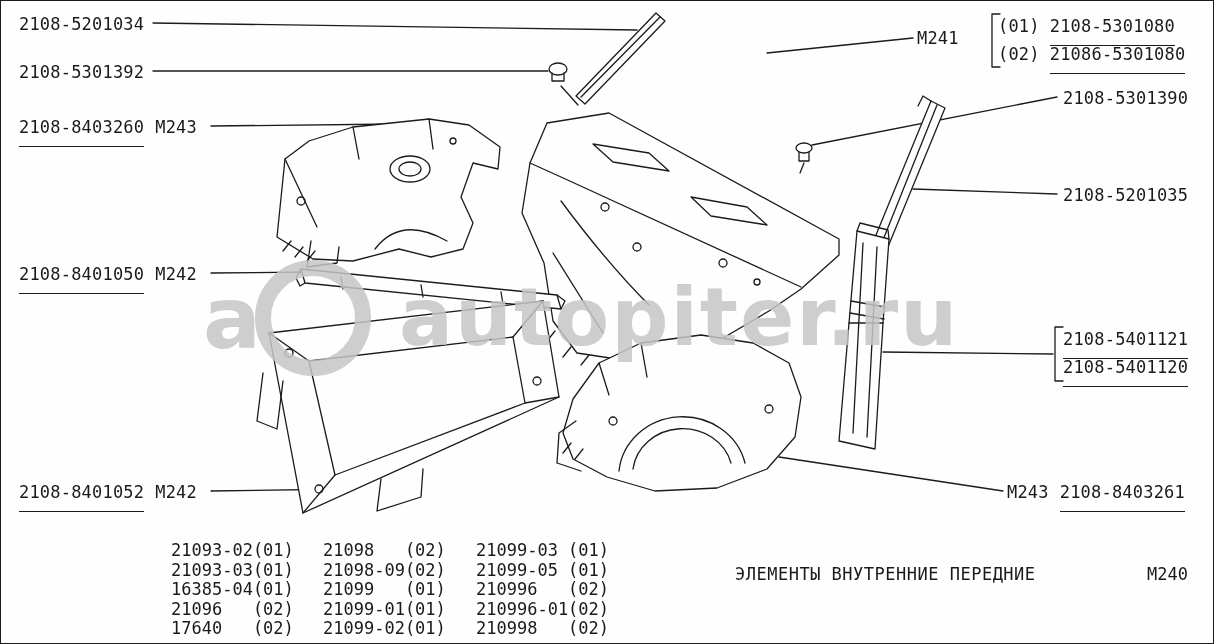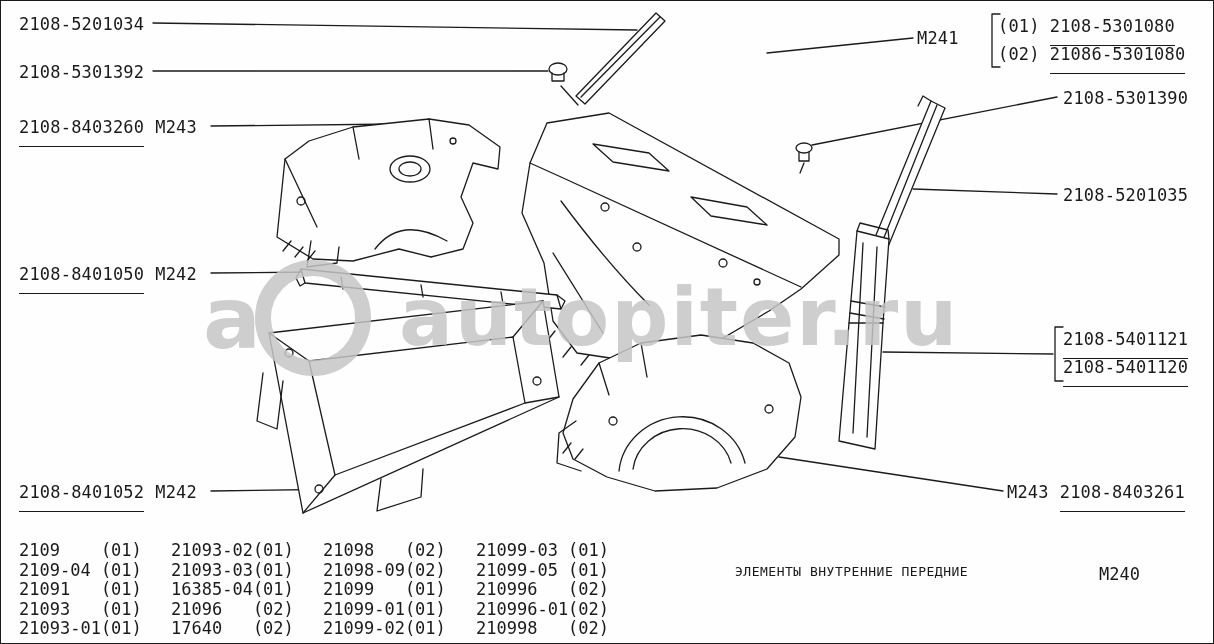--- a/index.html
+++ b/index.html
@@ -18,22 +18,22 @@
   .pn { display:inline-block; }
   .pn.link { border-bottom:1.4px solid #1a1a1a; padding-bottom:9px; cursor:pointer; }
   .ref { margin-left:11px; }
   .ref-lead { margin-right:11px; }
   .code { margin-right:10px; }
   .tbl { position:absolute; left:0; top:540px; width:100%; height:100px; z-index:6; font-size:17px; }
   .tbl-col { position:absolute; top:0; }
   .tbl-row { line-height:19.5px; white-space:nowrap; }
   .mdl { display:inline-block; width:8ch; }
   .tbl-col.wide .mdl { width:9ch; }
-  .footer-title { position:absolute; left:734px; top:563px; z-index:6; font-size:13px; letter-spacing:.5px; white-space:nowrap; }
-  .footer-sheet { position:absolute; left:1098px; top:563px; z-index:6; font-size:17px; }
+  .footer-title { position:absolute; left:734px; top:563px; z-index:6; font-size:17px; letter-spacing:.5px; white-space:nowrap; }
+  .footer-sheet { position:absolute; left:1146px; top:563px; z-index:6; font-size:17px; }
 </style>
 </head>
 <body>
 
 <div class="page">
 
   <svg class="draw" width="1214" height="644" viewBox="0 0 1214 644">
     <g stroke="#1b1b1b" stroke-width="1.3" fill="none" stroke-linejoin="round" stroke-linecap="round">
 
       <g>
@@ -167,27 +167,20 @@
   <div class="callout" style="left:916px; top:27px"><span class="pn">М241</span></div>
   <div class="callout" style="left:997px; top:15px"><span class="code">(01)</span><span class="pn link">2108-5301080</span></div>
   <div class="callout" style="left:997px; top:43px"><span class="code">(02)</span><span class="pn link">21086-5301080</span></div>
   <div class="callout" style="left:1062px; top:87px"><span class="pn">2108-5301390</span></div>
   <div class="callout" style="left:1062px; top:184px"><span class="pn">2108-5201035</span></div>
   <div class="callout" style="left:1062px; top:328px"><span class="pn link">2108-5401121</span></div>
   <div class="callout" style="left:1062px; top:356px"><span class="pn link">2108-5401120</span></div>
   <div class="callout" style="left:1006px; top:481px"><span class="ref-lead">М243</span><span class="pn link">2108-8403261</span></div>
 
   <div class="tbl">
-    <div class="tbl-col" style="left:18px">
-      <div class="tbl-row"><span class="mdl">2109</span><span class="opt">(01)</span></div>
-      <div class="tbl-row"><span class="mdl">2109-04</span><span class="opt">(01)</span></div>
-      <div class="tbl-row"><span class="mdl">21091</span><span class="opt">(01)</span></div>
-      <div class="tbl-row"><span class="mdl">21093</span><span class="opt">(01)</span></div>
-      <div class="tbl-row"><span class="mdl">21093-01</span><span class="opt">(01)</span></div>
-    </div>
     <div class="tbl-col" style="left:170px">
       <div class="tbl-row"><span class="mdl">21093-02</span><span class="opt">(01)</span></div>
       <div class="tbl-row"><span class="mdl">21093-03</span><span class="opt">(01)</span></div>
       <div class="tbl-row"><span class="mdl">16385-04</span><span class="opt">(01)</span></div>
       <div class="tbl-row"><span class="mdl">21096</span><span class="opt">(02)</span></div>
       <div class="tbl-row"><span class="mdl">17640</span><span class="opt">(02)</span></div>
     </div>
     <div class="tbl-col" style="left:322px">
       <div class="tbl-row"><span class="mdl">21098</span><span class="opt">(02)</span></div>
       <div class="tbl-row"><span class="mdl">21098-09</span><span class="opt">(02)</span></div>

